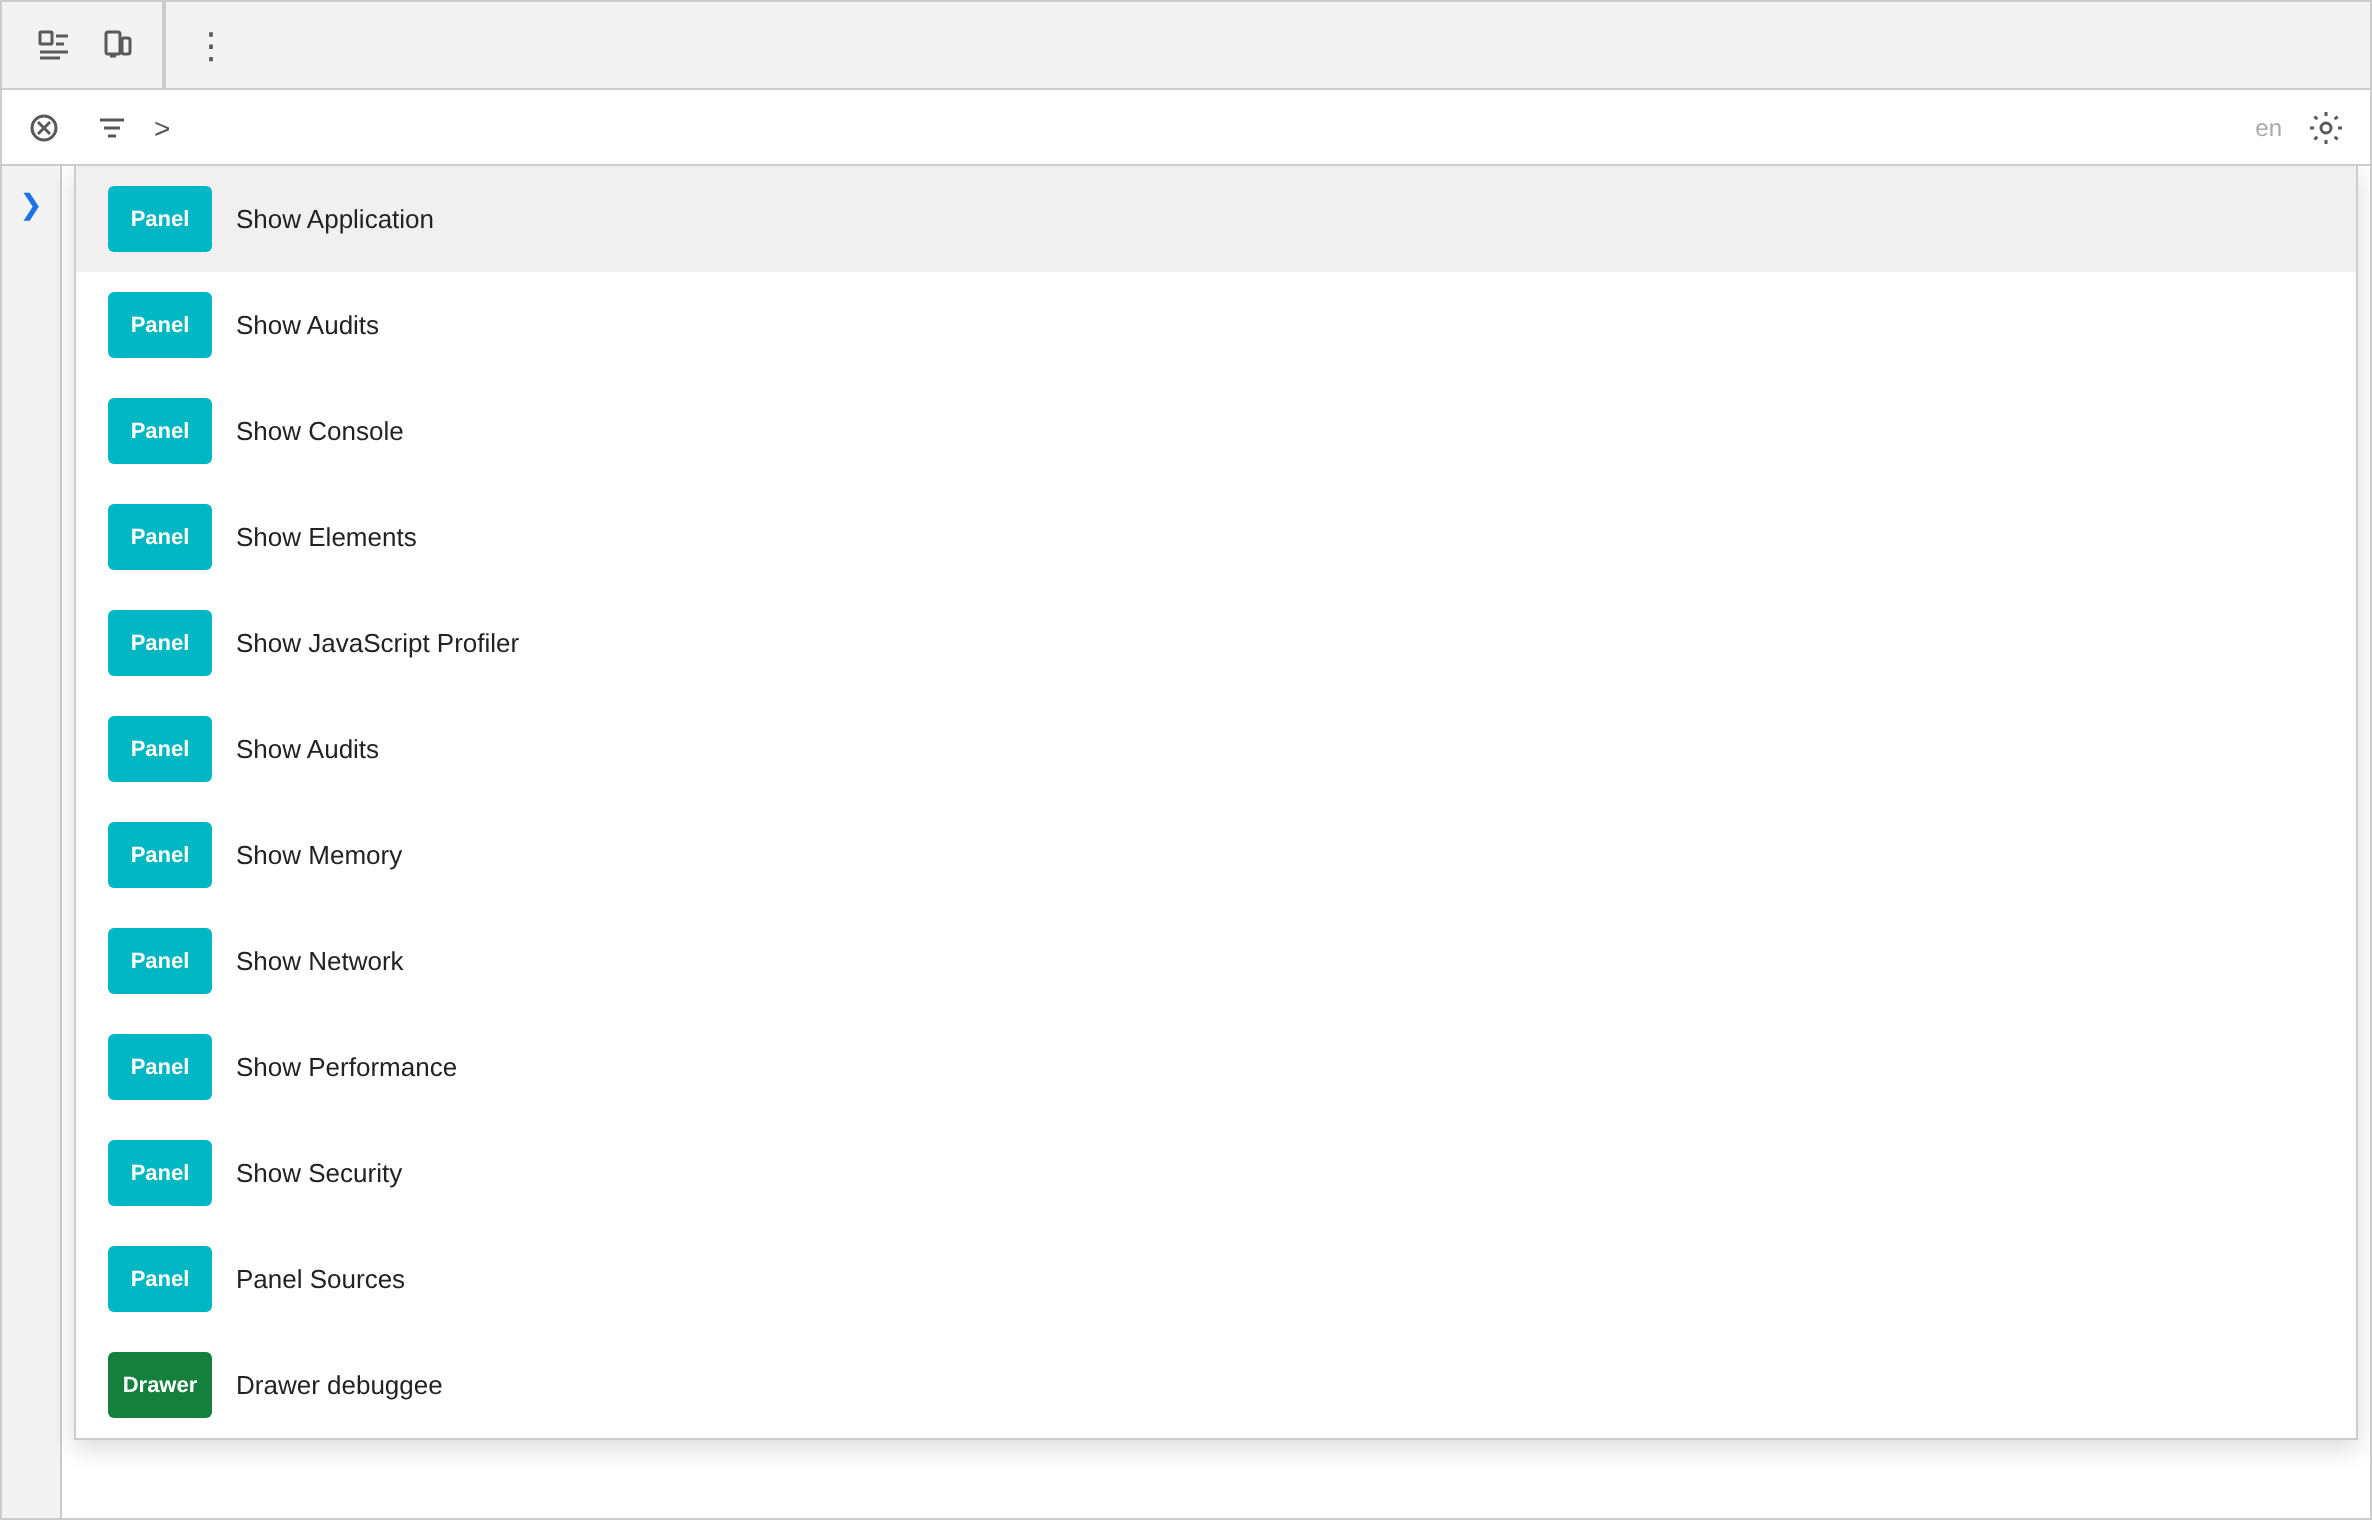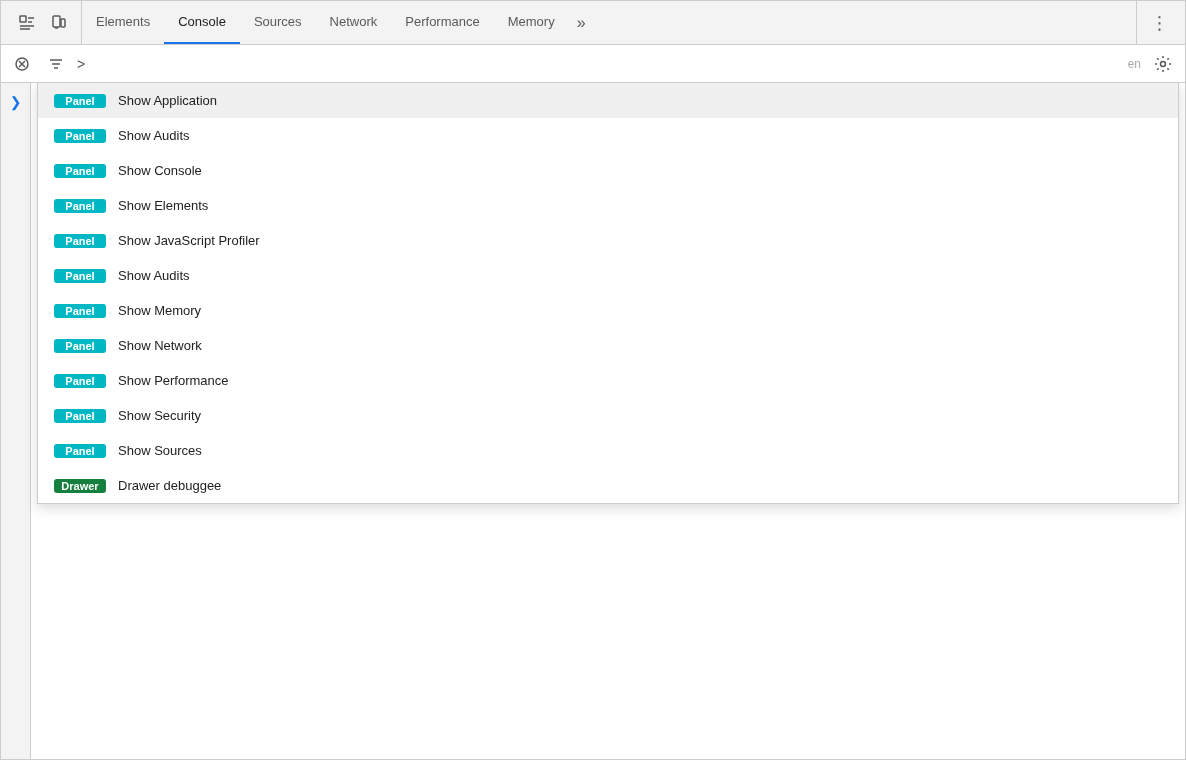--- a/index.html
+++ b/index.html
@@ -226,21 +226,21 @@
     .badge {
       display: inline-flex;
       align-items: center;
       justify-content: center;
       padding: 1px 7px;
       border-radius: 3px;
       font-size: 11px;
       font-weight: 600;
       color: #fff;
       min-width: 52px;
-      height: 14px;
+      height: 33px;
     }
 
     .badge-panel {
       background: #00b7c3;
     }
 
     .badge-drawer {
       background: #15803d;
     }
 
@@ -264,29 +264,20 @@
       </div>
       <div class="toolbar-icon" title="Toggle device toolbar">
         <svg viewBox="0 0 18 18" fill="none" stroke="currentColor" stroke-width="1.5">
           <rect x="3" y="2" width="7" height="11" rx="1"></rect>
           <rect x="11" y="5" width="4" height="8" rx="1"></rect>
           <line x1="5" y1="14" x2="8" y2="14"></line>
         </svg>
       </div>
     </div>
 
-    <div class="tab-list">
-      <div class="tab-item">Elements</div>
-      <div class="tab-item active">Console</div>
-      <div class="tab-item">Sources</div>
-      <div class="tab-item">Network</div>
-      <div class="tab-item">Performance</div>
-      <div class="tab-item">Memory</div>
-      <div class="tab-more">»</div>
-    </div>
 
     <div class="toolbar-right">
       <div class="toolbar-icon">
         <span style="font-size:18px; letter-spacing:-1px; color:#5a5a5a;">⋮</span>
       </div>
     </div>
   </div>
 
   <div class="console-toolbar">
     <div class="console-toolbar-icon" title="Clear console">
@@ -372,21 +363,21 @@
           <span class="dropdown-item-label">Show Performance</span>
         </div>
 
         <div class="dropdown-item">
           <span class="badge badge-panel">Panel</span>
           <span class="dropdown-item-label">Show Security</span>
         </div>
 
         <div class="dropdown-item">
           <span class="badge badge-panel">Panel</span>
-          <span class="dropdown-item-label">Show Sources</span>
+          <span class="dropdown-item-label">Panel Sources</span>
         </div>
 
         <div class="dropdown-item">
           <span class="badge badge-drawer">Drawer</span>
           <span class="dropdown-item-label">Drawer debuggee</span>
         </div>
 
       </div>
     </div>
 

